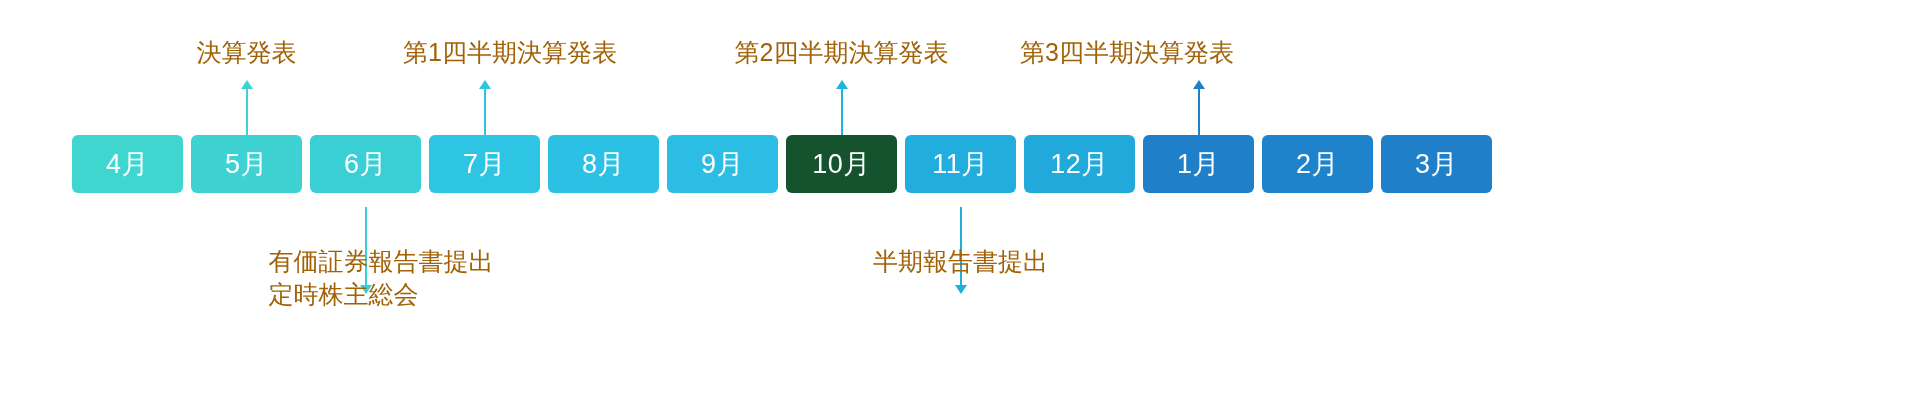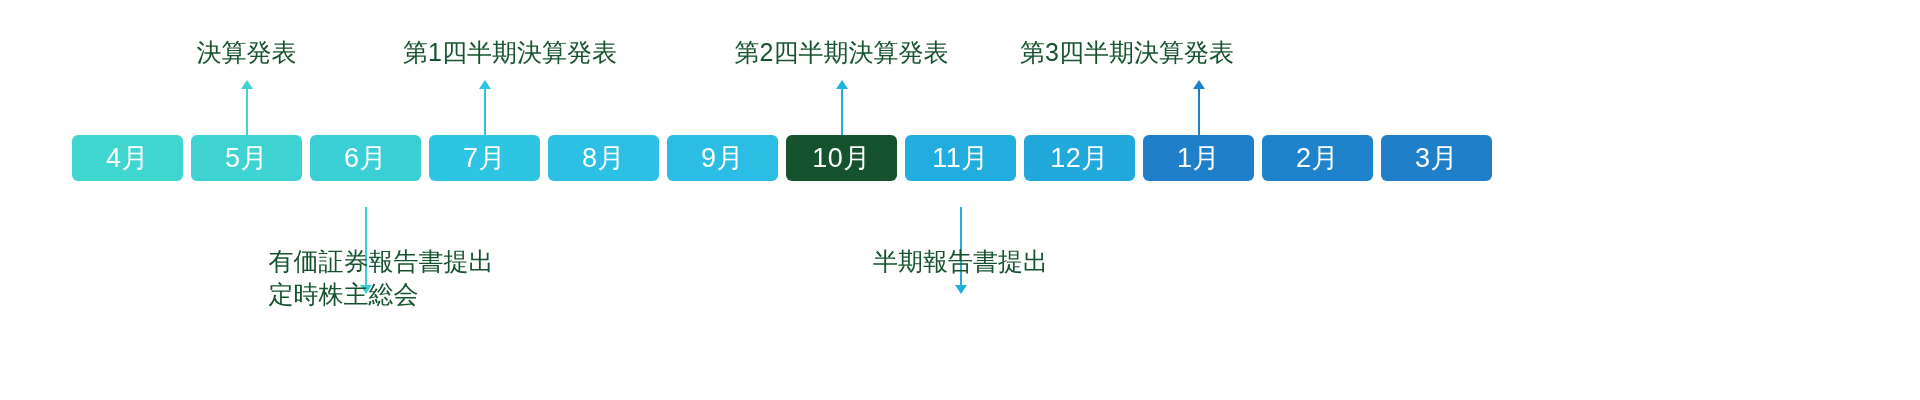--- a/index.html
+++ b/index.html
@@ -14,21 +14,21 @@
 
   
   .months{
     position:absolute;
     left:72px; top:135px;
     display:flex;
     gap:8px;
   }
   .month-box{
     width:111px;
-    height:46px;
+    height:58px;
     border-radius:6px;
     display:flex;
     align-items:center;
     justify-content:center;
     color:#ffffff;
     font-size:27px;
     line-height:1;
     letter-spacing:0.5px;
     box-sizing:border-box;
     user-select:none;
@@ -39,21 +39,21 @@
   .arrow-head{
     position:absolute;
     width:0;height:0;
     border-left:6px solid transparent;
     border-right:6px solid transparent;
   }
 
   
   .anno{
     position:absolute;
-    color:#14532d;
+    color:#a16207;
     font-size:25px;
     line-height:1.32;
     white-space:pre-line;
     text-align:center;
     transform:translateX(-50%);
     user-select:none;
   }
   .anno.top{ text-align:center; }
   .anno.bottom{ text-align:left; transform:translateX(-50%); }
 </style>

